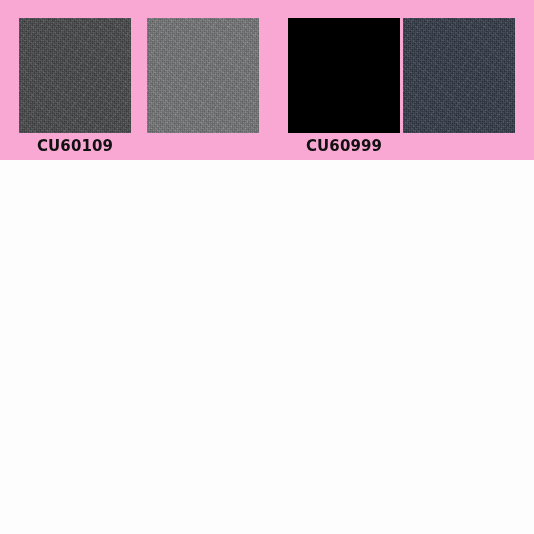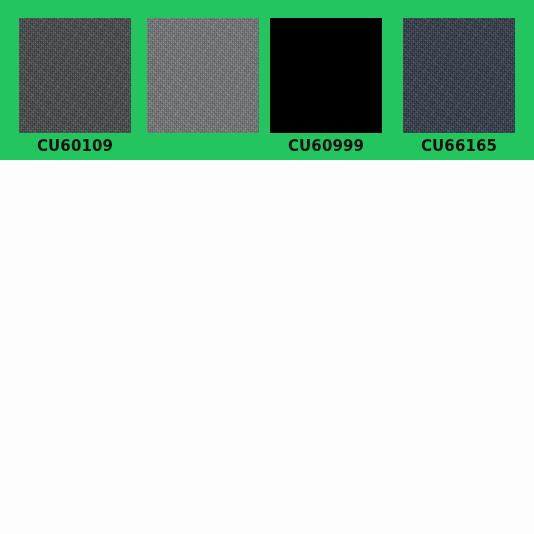--- a/index.html
+++ b/index.html
@@ -106,52 +106,51 @@
     left: 0;
     top: 160px;
     width: 534px;
     height: 374px;
     background: #fdfdfe;
   }
 </style>
 </head>
 <body style="background: rgb(253, 253, 254);">
 
-<div id="swatch-board" style="background: #22c55e;">
+<div id="swatch-board" style="background: #f9a8d4;">
 
   <div class="swatch-card" style="left: 19px; top: 18px; width: 112px;">
     <div class="swatch-chip" style="background-color: rgb(75, 76, 78); width: 112px; height: 115px;">
       <div class="tex-weave"></div>
       <div class="tex-diag"></div>
       <div class="tex-grain"></div>
     </div>
     <div class="swatch-label" style="width: 112px;">CU60109</div>
   </div>
 
   <div class="swatch-card" style="left: 147px; top: 18px; width: 112px;">
     <div class="swatch-chip" style="background-color: rgb(125, 126, 128); width: 112px; height: 115px;">
       <div class="tex-weave"></div>
       <div class="tex-diag"></div>
       <div class="tex-grain"></div>
     </div>
   </div>
 
-  <div class="swatch-card" style="left: 270px; top: 18px; width: 114px;">
+  <div class="swatch-card" style="left: 288px; top: 18px; width: 114px;">
     <div class="swatch-chip flat" style="background-color: rgb(0, 0, 0); width: 112px; height: 115px;">
       
       
       
     </div>
     <div class="swatch-label" style="width: 112px;">CU60999</div>
   </div>
 
   <div class="swatch-card" style="left: 403px; top: 18px; width: 112px;">
     <div class="swatch-chip" style="background-color: rgb(52, 62, 76); width: 112px; height: 115px;">
       <div class="tex-weave"></div>
       <div class="tex-diag"></div>
       <div class="tex-grain"></div>
     </div>
-    <div class="swatch-label" style="width: 112px;">CU66165</div>
   </div>
 
   <div class="empty-canvas"></div>
 
 </div>
 
 </body></html>

